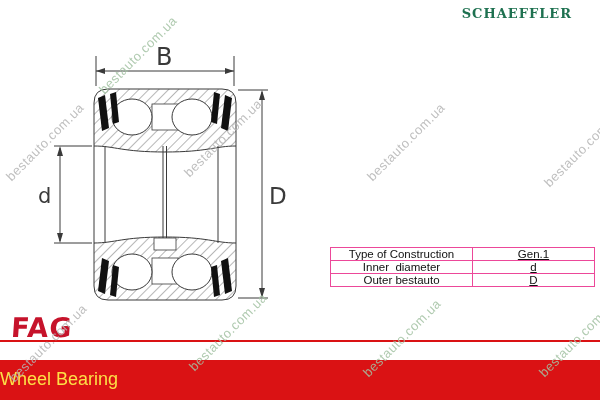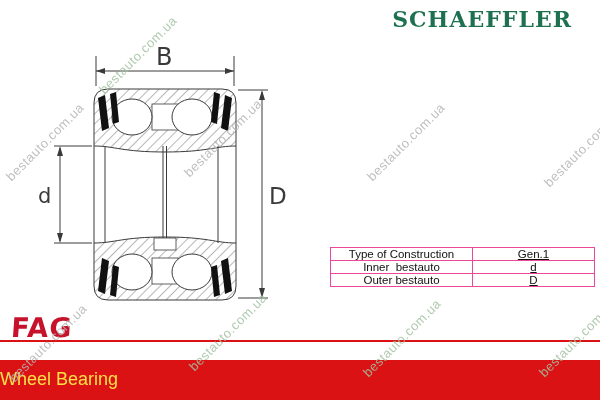--- a/index.html
+++ b/index.html
@@ -4,21 +4,21 @@
 <style>
   html,body{margin:0;padding:0;}
   .page{
     position:relative;width:600px;height:400px;background:#ffffff;
     overflow:hidden;font-family:"Liberation Sans",sans-serif;
   }
   
   .brand-schaeffler{
     position:absolute;top:6px;right:28px;
     font-family:"DejaVu Serif",serif;font-weight:bold;
-    font-size:22px;letter-spacing:1px;color:#1e7150;
+    font-size:13px;letter-spacing:1px;color:#1e7150;
   }
   
   .drawing-svg{position:absolute;left:0;top:0;}
   
   .spec-table{
     position:absolute;left:330px;top:247px;width:254px;
     border-collapse:collapse;table-layout:fixed;
     font-size:11.5px;color:#111;
   }
   .spec-table td{
@@ -139,21 +139,21 @@
     <text x="269" y="204" font-family="DejaVu Sans, sans-serif" font-size="23" fill="#3a3a3a">D</text>
   </svg>
 
   <table class="spec-table">
     <tbody>
       <tr>
         <td class="c1">Type of Construction</td>
         <td class="c2">Gen.1</td>
       </tr>
       <tr>
-        <td class="c1">Inner  bestauto</td>
+        <td class="c1">Inner  diameter</td>
         <td class="c2">d</td>
       </tr>
       <tr>
         <td class="c1">Outer bestauto</td>
         <td class="c2">D</td>
       </tr>
     </tbody>
   </table>
 
   <div class="brand-fag">FAG</div>

